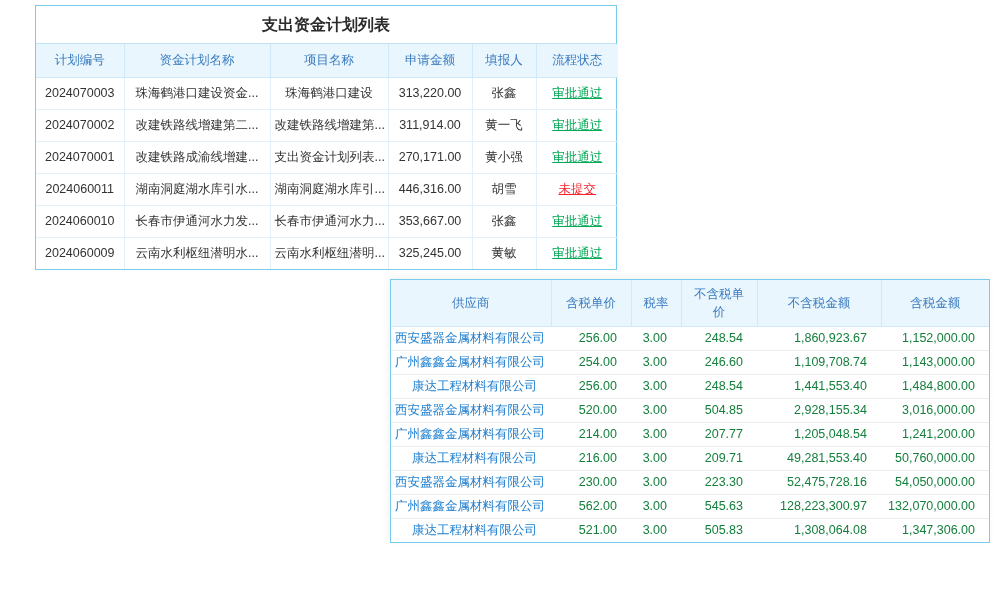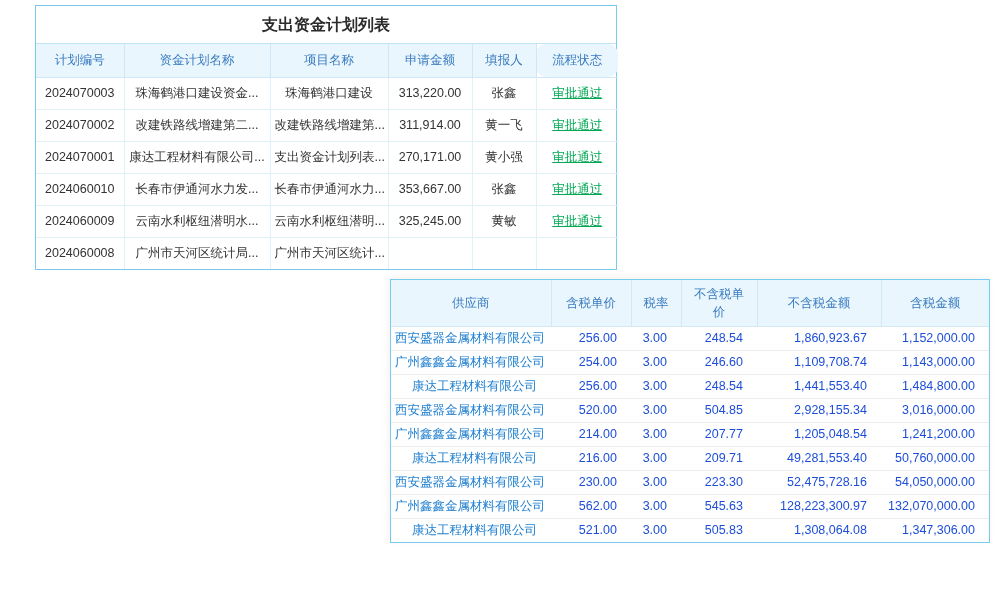--- a/index.html
+++ b/index.html
@@ -25,41 +25,41 @@
 
   table { border-collapse: collapse; width: 100%; table-layout: fixed; font-size: 12.5px; }
 
   
   .plan-tbl th {
     background: #e9f6fd; color: #3a7bbf; font-weight: normal;
     height: 33px; text-align: center;
     border-right: 1px solid #cfe7f6; border-bottom: 1px solid #cfe7f6;
     overflow: hidden; white-space: nowrap;
   }
-  .plan-tbl th:last-child { border-right: none; border-radius: 10px; }
+  .plan-tbl th:last-child { border-right: none; }
   .plan-tbl td {
     height: 32px; text-align: center; color: #333;
     border-right: 1px solid #e2f0f9; border-bottom: 1px solid #e2f0f9;
     overflow: hidden; white-space: nowrap; padding: 0 4px;
   }
   .plan-tbl td:last-child { border-right: none; }
   .plan-tbl tr:last-child td { border-bottom: none; }
   .link { color: #2080d0; cursor: pointer; }
   .status { text-decoration: underline; cursor: pointer; }
 
   
   .quote-tbl th {
     background: #e9f6fd; color: #3a7bbf; font-weight: normal;
     height: 46px; text-align: center; padding: 0 9px; line-height: 1.45;
     border-right: 1px solid #d3e8f5; border-bottom: 1px solid #d3e8f5;
     overflow: hidden;
   }
   .quote-tbl th:last-child { border-right: none; margin-left: 43px; }
   .quote-tbl td {
-    height: 24px; text-align: right; color: #1d4ed8; padding: 0 14px 0 4px;
+    height: 24px; text-align: right; color: #15803d; padding: 0 14px 0 4px;
     border-bottom: 1px solid #ececec;
     overflow: hidden; white-space: nowrap;
   }
   .quote-tbl tr:last-child td { border-bottom: none; }
   .quote-tbl td.supplier { color: #2080d0; cursor: pointer; }
 </style>
 </head>
 <body>
 
 <div class="panel panel-plan">
@@ -98,54 +98,54 @@
           <td class="link">2024070002</td>
           <td class="link">改建铁路线增建第二...</td>
           <td class="link">改建铁路线增建第...</td>
           <td>311,914.00</td>
           <td class="link">黄一飞</td>
           <td class="status" style="color: rgb(0, 168, 84);">审批通过</td>
         </tr>
 
         <tr>
           <td class="link">2024070001</td>
-          <td class="link">康达工程材料有限公司...</td>
+          <td class="link">改建铁路成渝线增建...</td>
           <td class="link">支出资金计划列表...</td>
           <td>270,171.00</td>
           <td class="link">黄小强</td>
           <td class="status" style="color: rgb(0, 168, 84);">审批通过</td>
         </tr>
 
+        <tr>
+          <td class="link">2024060011</td>
+          <td class="link">湖南洞庭湖水库引水...</td>
+          <td class="link">湖南洞庭湖水库引...</td>
+          <td>446,316.00</td>
+          <td class="link">胡雪</td>
+          <td class="status" style="color: rgb(245, 34, 45);">未提交</td>
+        </tr>
 
         <tr>
           <td class="link">2024060010</td>
           <td class="link">长春市伊通河水力发...</td>
           <td class="link">长春市伊通河水力...</td>
           <td>353,667.00</td>
           <td class="link">张鑫</td>
           <td class="status" style="color: rgb(0, 168, 84);">审批通过</td>
         </tr>
 
         <tr>
           <td class="link">2024060009</td>
           <td class="link">云南水利枢纽潜明水...</td>
           <td class="link">云南水利枢纽潜明...</td>
           <td>325,245.00</td>
           <td class="link">黄敏</td>
           <td class="status" style="color: rgb(0, 168, 84);">审批通过</td>
         </tr>
 
-        <tr>
-          <td class="link">2024060008</td>
-          <td class="link">广州市天河区统计局...</td>
-          <td class="link">广州市天河区统计...</td>
-          <td></td>
-          <td class="link"></td>
-          <td class="status"></td>
-        </tr>
       </tbody>
   </table>
 </div>
 
 <div class="panel panel-quote">
   <table class="quote-tbl">
     <colgroup>
       <col style="width:160px">
         <col style="width:80px">
         <col style="width:50px">

